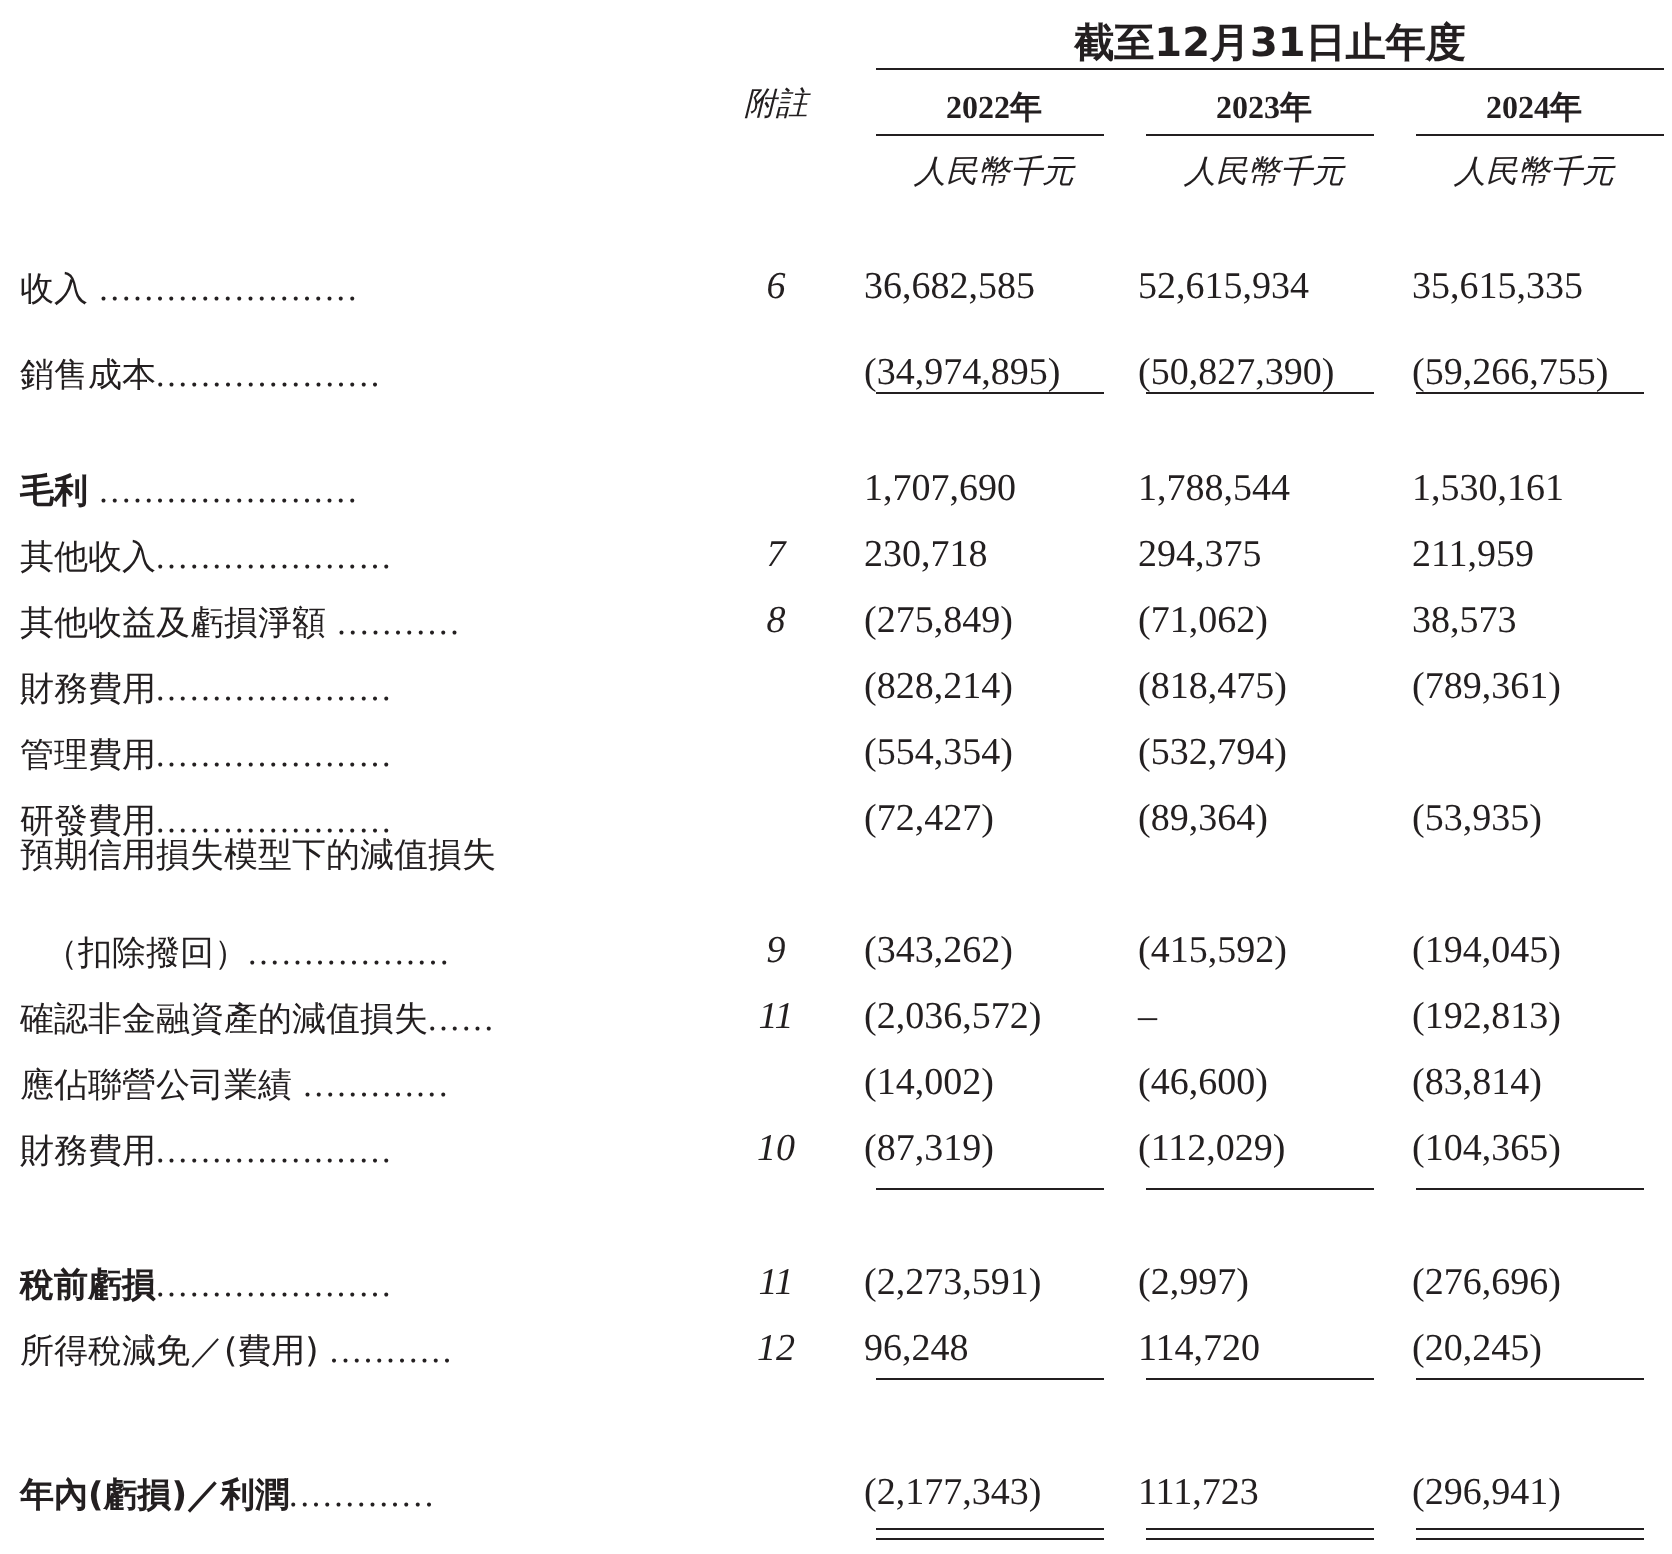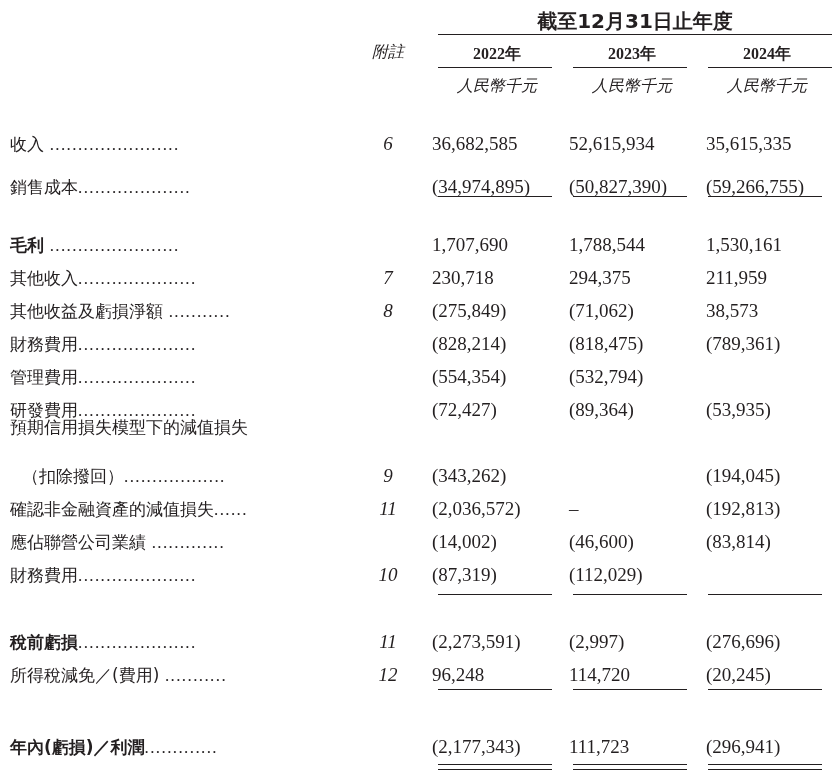--- a/index.html
+++ b/index.html
@@ -108,20 +108,21 @@
 </div>
 
 <div class="row" style="top:416px;padding-left:48px;">
   <span class="label"><span>預期信用損失模型下的減值損失</span></span>
 </div>
 
 <div class="row" style="top:465px;">
   <span class="label" style="left:22px;"><span>（扣除撥回）</span><span class="dots">..................</span></span>
   <span class="note">9</span>
   <span class="num c1" style="width:125px;">(343,262)</span>
+  <span class="num c2" style="width:125px;">(415,592)</span>
   <span class="num c3" style="width:125px;">(194,045)</span>
 </div>
 
 <div class="row" style="top:498px;">
   <span class="label"><span>確認非金融資產的減值損失</span><span class="dots">......</span></span>
   <span class="note">11</span>
   <span class="num c1" style="width:125px;">(2,036,572)</span>
   <span class="num c2" style="width:118px;">–</span>
   <span class="num c3" style="width:125px;">(192,813)</span>
 </div>
@@ -132,20 +133,21 @@
   <span class="num c1" style="width:125px;">(14,002)</span>
   <span class="num c2" style="width:125px;">(46,600)</span>
   <span class="num c3" style="width:125px;">(83,814)</span>
 </div>
 
 <div class="row" style="top:564px;">
   <span class="label"><span>財務費用</span><span class="dots">.....................</span></span>
   <span class="note">10</span>
   <span class="num c1" style="width:125px;">(87,319)</span>
   <span class="num c2" style="width:125px;">(112,029)</span>
+  <span class="num c3" style="width:125px;">(104,365)</span>
 </div>
 <div class="ul" style="top:594px;left:438px;width:114px;"></div>
 <div class="ul" style="top:594px;left:573px;width:114px;"></div>
 <div class="ul" style="top:594px;left:708px;width:114px;"></div>
 
 <div class="row" style="top:631px;">
   <span class="label bold"><span>稅前虧損</span><span class="dots" style="font-weight:normal;">.....................</span></span>
   <span class="note">11</span>
   <span class="num c1" style="width:125px;">(2,273,591)</span>
   <span class="num c2" style="width:125px;">(2,997)</span>

